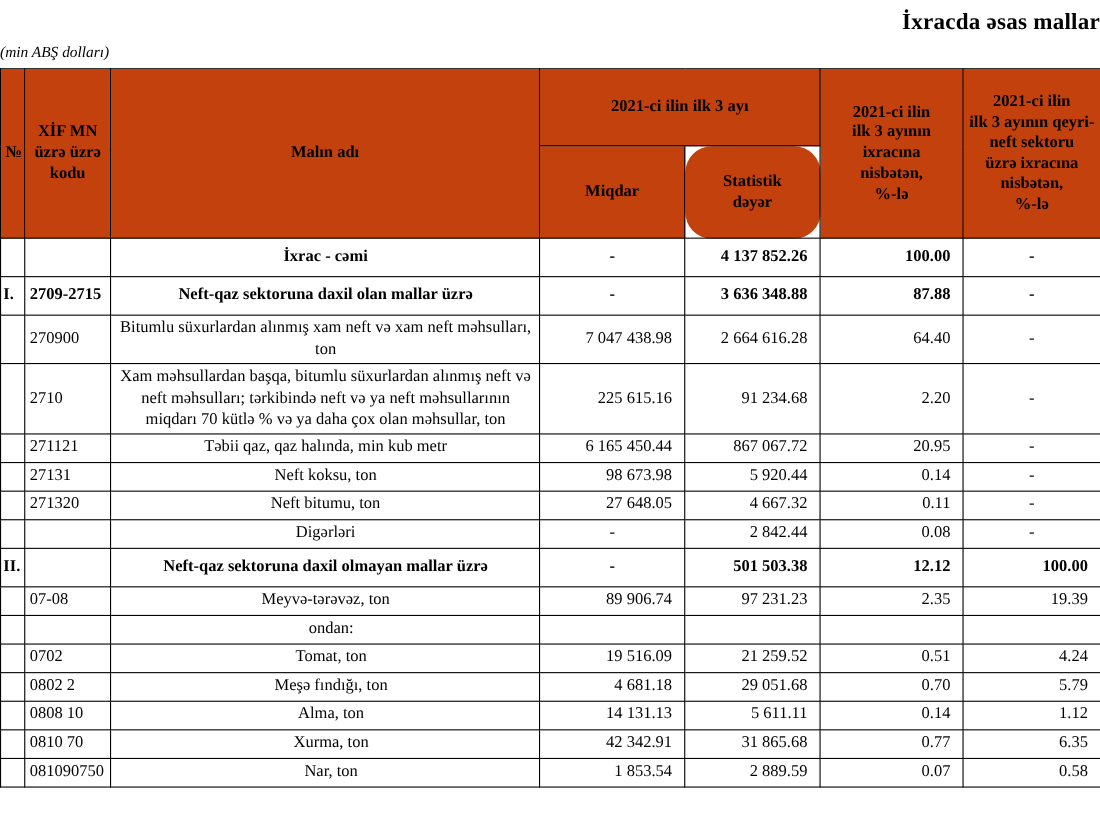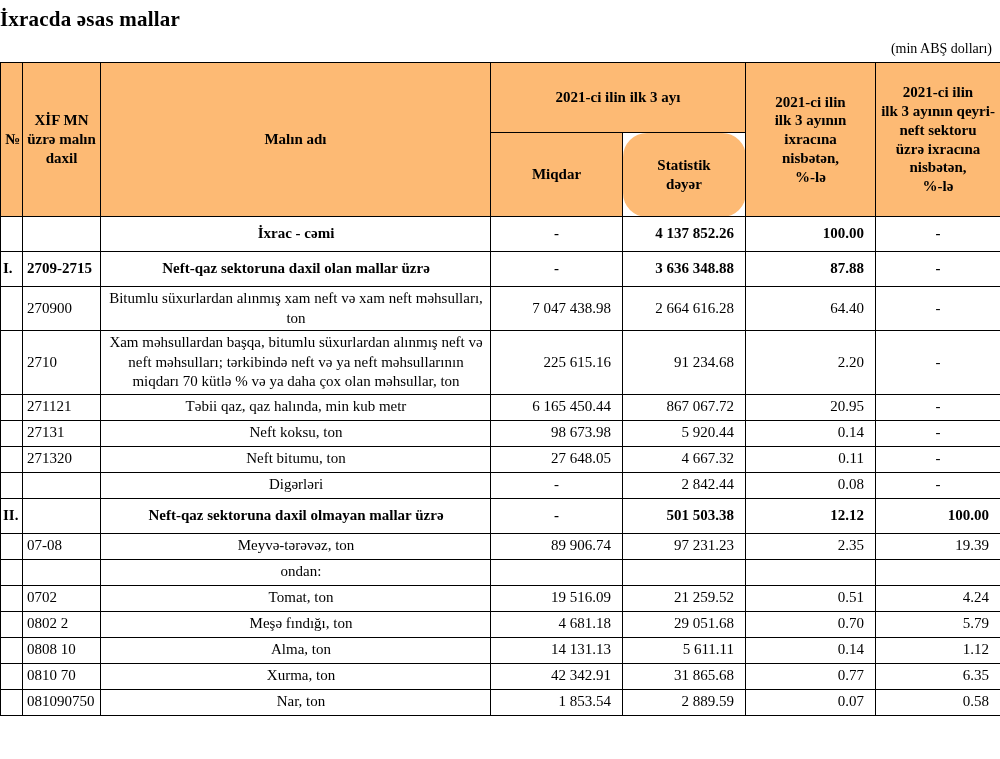--- a/index.html
+++ b/index.html
@@ -5,43 +5,43 @@
   * { box-sizing: border-box; margin: 0; padding: 0; }
   html, body { width: 1000px; background: #fff; }
   body {
     font-family: "Liberation Serif", serif;
     color: #000;
     width: 1000px;
     height: 759px;
     overflow: hidden;
   }
   .page-title {
-    text-align: left;
+    text-align: right;
     font-size: 21px;
     font-weight: bold;
     padding-top: 7px;
     letter-spacing: 0.2px;
   }
   .unit-note {
-    text-align: right;
     font-size: 14px;
     padding: 9px 8px 5px 0;
+    font-style: italic;
   }
   table.main {
     width: 1000px;
     border-collapse: collapse;
     table-layout: fixed;
   }
   table.main th, table.main td {
     border: 1px solid #000;
     font-size: 15px;
     vertical-align: middle;
   }
   thead th {
-    background: #fdba74;
+    background: #c2410c;
     font-weight: bold;
     text-align: center;
     padding: 3px 4px;
     white-space: pre-line;
     line-height: 1.25;
   }
   thead tr.h1 { height: 70px; }
   thead tr.h2 { height: 84px; }
   thead th.value-col { padding: 3px 16px; border-radius: 24px; }
   tbody tr { height: 26px; }
@@ -69,21 +69,21 @@
       <col style="width:78px">
       <col style="width:390px">
       <col style="width:132px">
       <col style="width:123px">
       <col style="width:130px">
       <col style="width:125px">
     </colgroup>
     <thead>
       <tr class="h1">
         <th rowspan="2">№</th>
-        <th rowspan="2">XİF MN üzrə malın daxil</th>
+        <th rowspan="2">XİF MN üzrə üzrə kodu</th>
         <th rowspan="2">Malın adı</th>
         <th colspan="2">2021-ci ilin ilk 3 ayı</th>
         <th rowspan="2">2021-ci ilin
 ilk 3 ayının
 ixracına
 nisbətən,
 %-lə</th>
         <th rowspan="2">2021-ci ilin
 ilk 3 ayının qeyri-
 neft sektoru

